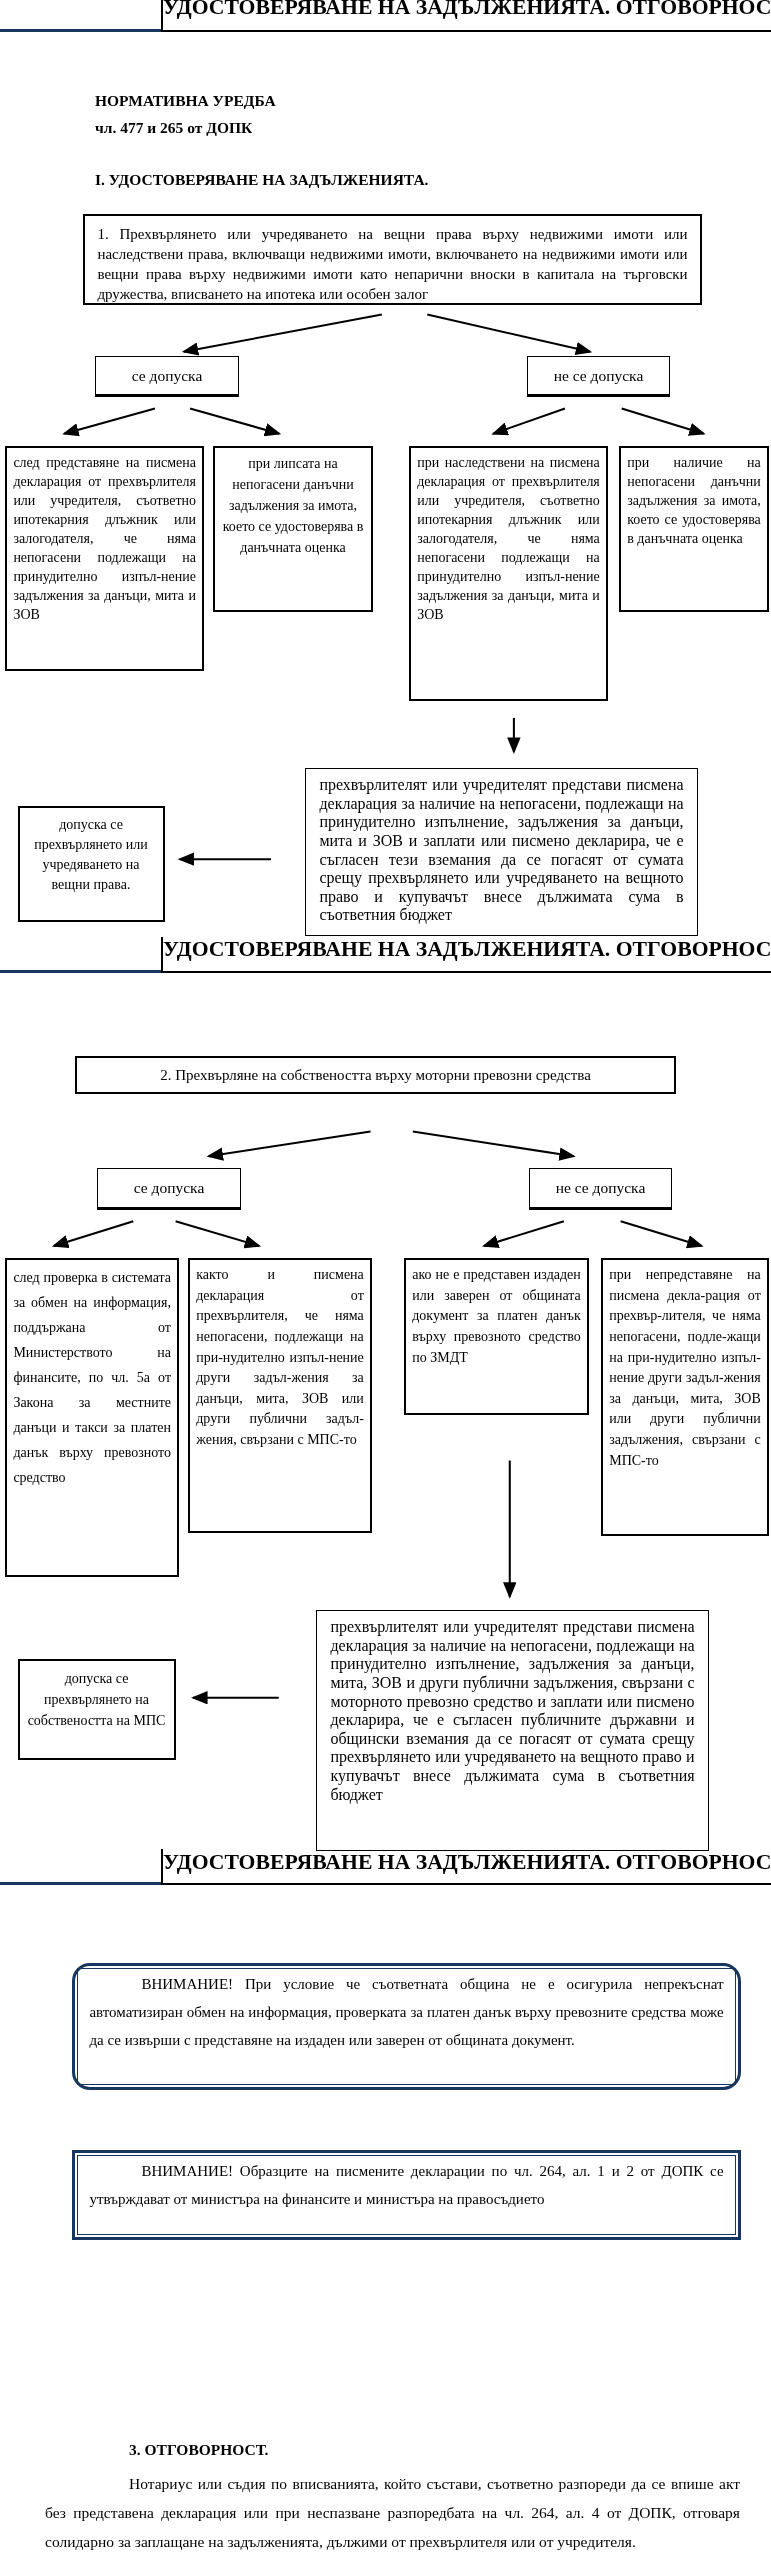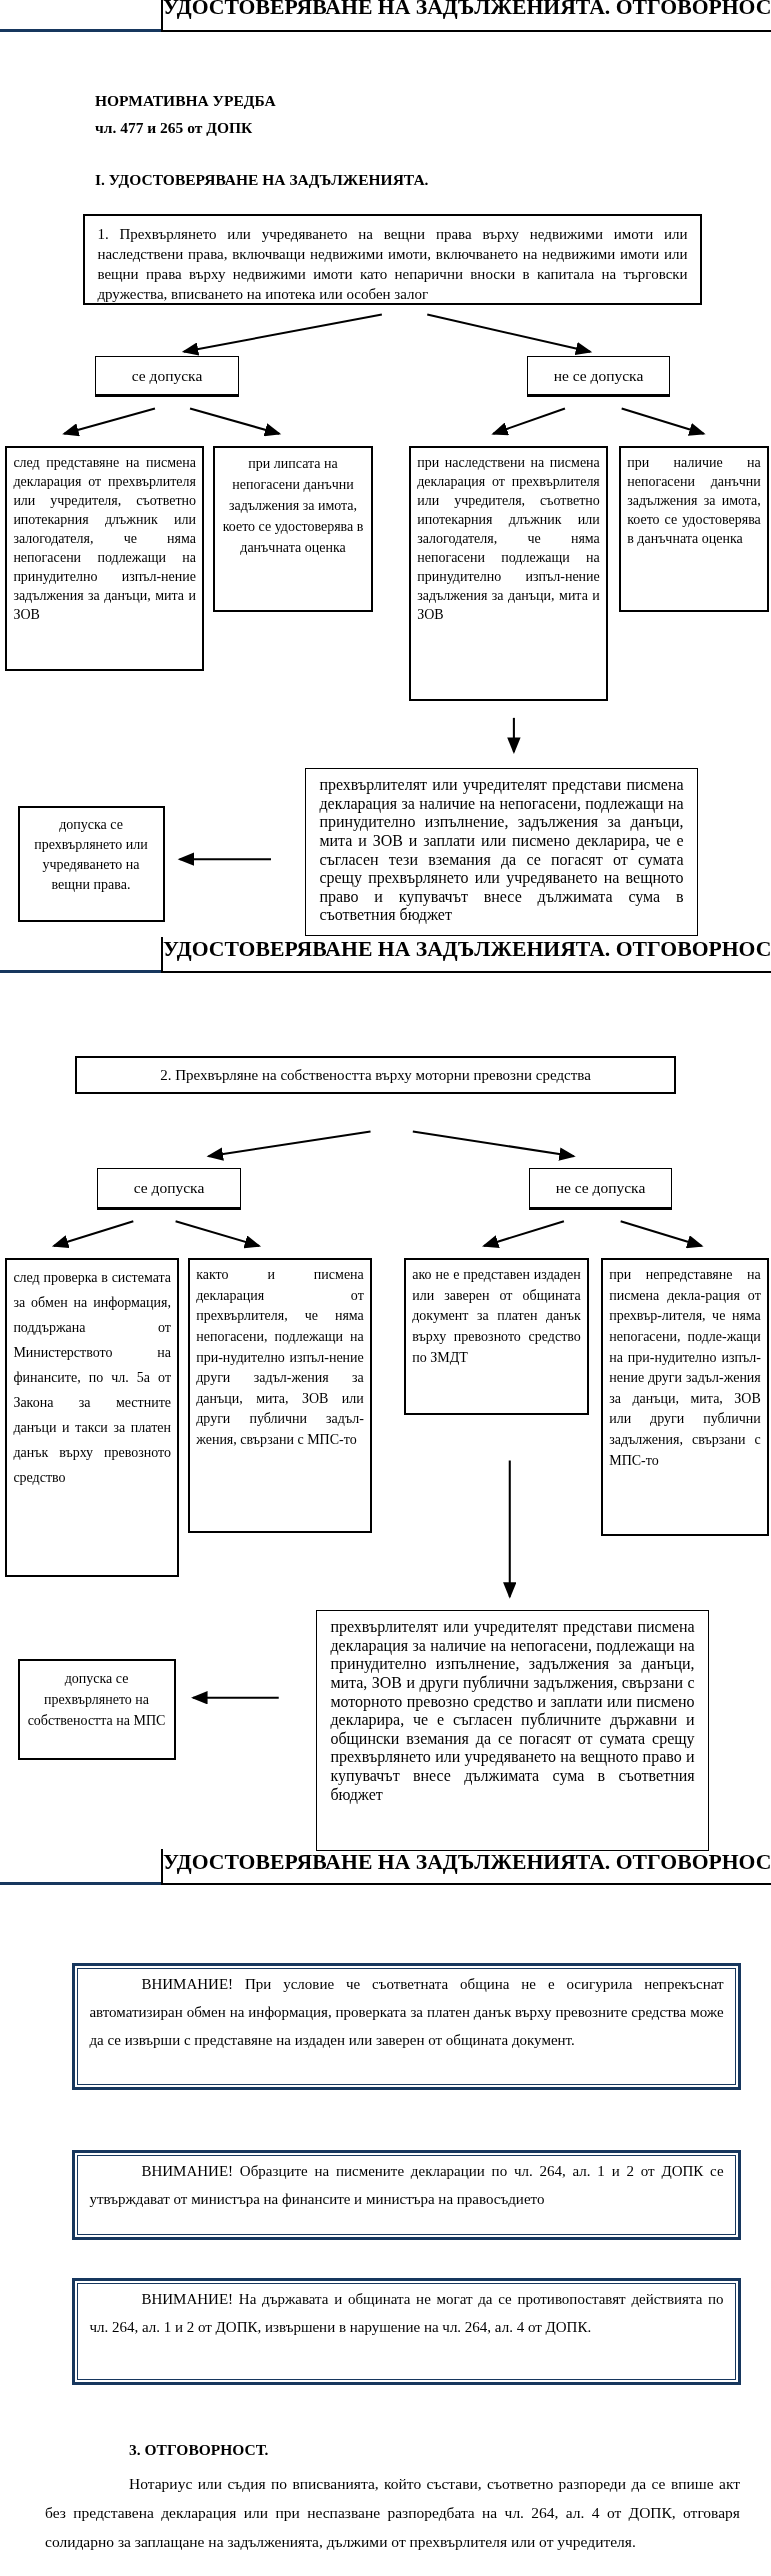--- a/index.html
+++ b/index.html
@@ -112,29 +112,26 @@
   <div class="abs condbox" style="left:601px;top:1258px;width:168px;height:278px;line-height:20.6px;"><span>при непредставяне на писмена декла-рация от прехвър-лителя, че няма непогасени, подле-жащи на при-нудително изпъл-нение други задъл-жения за данъци, мита, ЗОВ или други публични задължения, свързани с МПС-то</span></div>
 
   <div class="abs bigbox" style="left:316px;top:1610px;width:393px;height:241px;"><span>прехвърлителят или учредителят представи писмена декларация за наличие на </span><b>непогасени,</b><span> подлежащи на принудително изпълнение, задължения за данъци, мита, ЗОВ и други публични задължения, свързани с моторното превозно средство и заплати или писмено декларира, че е съгласен публичните държавни и общински вземания да се погасят от сумата срещу прехвърлянето или учредяването на вещното право и купувачът внесе дължимата сума в съответния бюджет</span></div>
   <div class="abs resultbox" style="left:17.5px;top:1659px;width:158px;height:101px;line-height:21px;"><b>допуска</b><span> се прехвърлянето на собствеността на МПС</span></div>
 
   <div class="abs hdr-title" style="left:163px;top:1851px;width:608px;">УДОСТОВЕРЯВАНЕ НА ЗАДЪЛЖЕНИЯТА. ОТГОВОРНОСТ</div>
   <div class="abs vline" style="left:161px;top:1849px;height:34px;"></div>
   <div class="abs rule-blue" style="left:0px;top:1882px;width:161px;"></div>
   <div class="abs rule-black" style="left:161px;top:1883px;width:610px;"></div>
 
-  <div class="abs warn" style="left:72px;top:1963px;width:669px;height:127px;">
+  <div class="abs warn" style="left:72px;top:1963px;width:669px;height:127px;border-radius:18px;">
     <div class="warn-inner"><b>ВНИМАНИЕ!</b><span> При условие че съответната община не е осигурила непрекъснат автоматизиран обмен на информация, проверката за платен данък върху превозните средства може да се извърши с представяне на издаден или заверен от общината документ.</span></div>
   </div>
 
   <div class="abs warn" style="left:72px;top:2150px;width:669px;height:90px;">
     <div class="warn-inner"><b>ВНИМАНИЕ!</b><span> Образците на писмените декларации по чл. 264, ал. 1 и 2 от ДОПК се утвърждават от министъра на финансите и министъра на правосъдието</span></div>
   </div>
 
-  <div class="abs warn" style="left:72px;top:2278px;width:669px;height:107px;">
-    <div class="warn-inner"><b>ВНИМАНИЕ!</b><span> На държавата и общината не могат да се противопоставят действията по чл. 264, ал. 1 и 2 от ДОПК, извършени в нарушение на чл. 264, ал. 4 от ДОПК.</span></div>
-  </div>
 
   <div class="abs resp-heading" style="left:129px;top:2441px;">3. ОТГОВОРНОСТ.</div>
   <div class="abs resp-para" style="left:45px;top:2469px;width:695px;">Нотариус или съдия по вписванията, който състави, съответно разпореди да се впише акт без представена декларация или при неспазване разпоредбата на чл. 264, ал. 4 от ДОПК, отговаря солидарно за заплащане на задълженията, дължими от прехвърлителя или от учредителя.</div>
 
 </div>
 
 
 </body></html>

